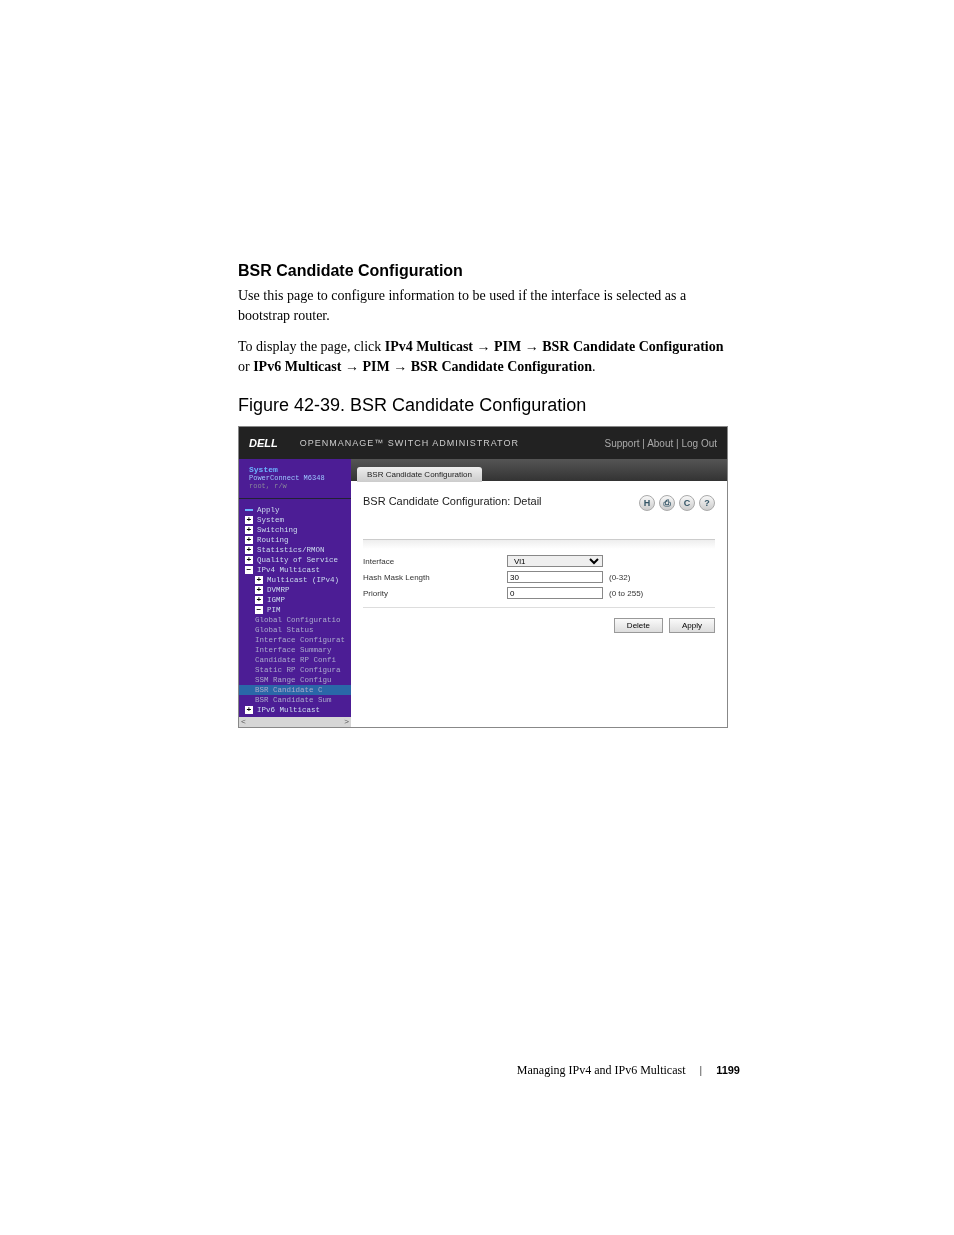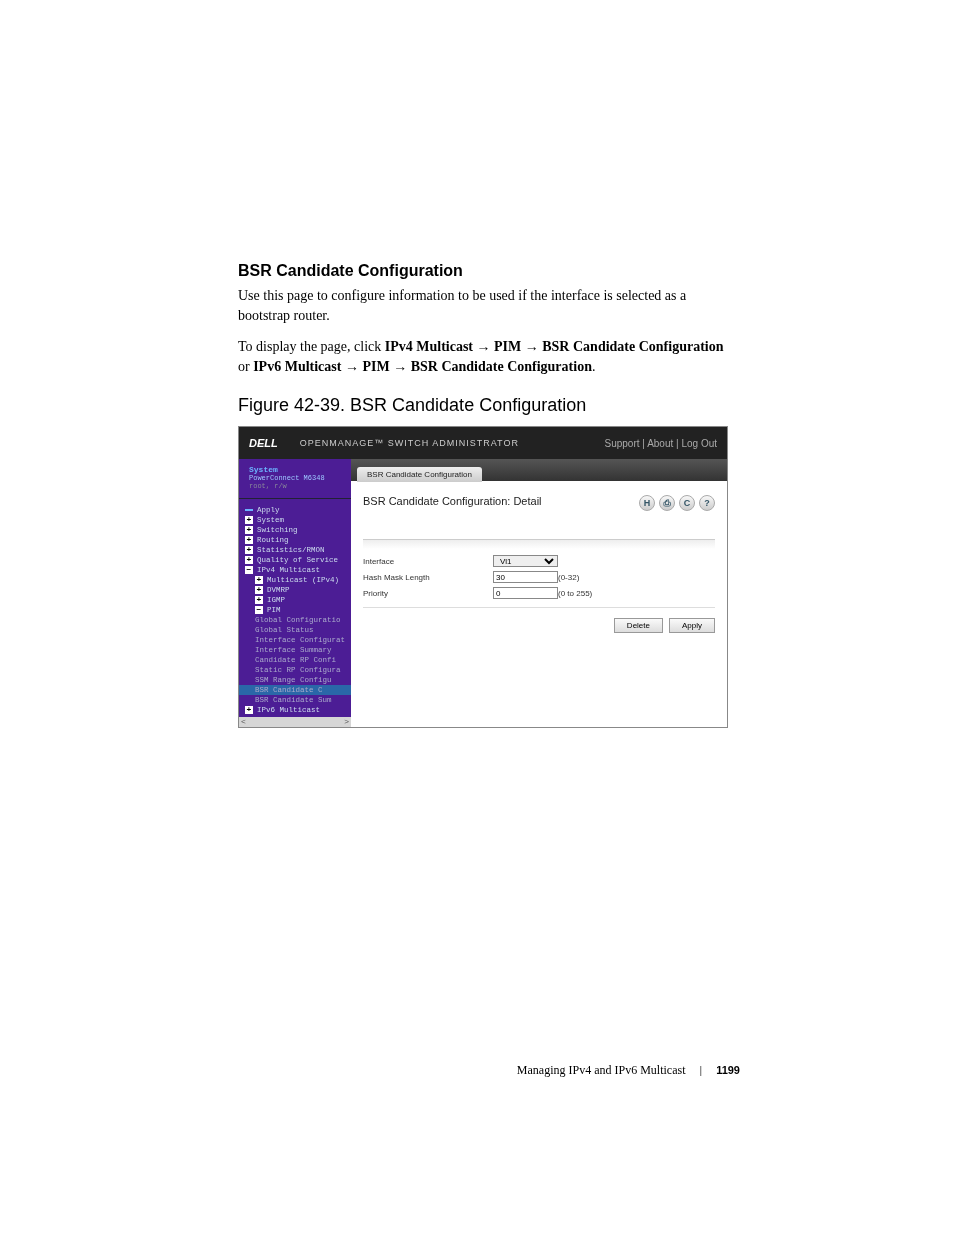--- a/index.html
+++ b/index.html
@@ -190,22 +190,22 @@
     padding-bottom: 6px;
     margin-bottom: 10px;
   }
   .ss-row {
     display: flex;
     align-items: center;
     font-size: 8px;
     color: #333;
     padding: 2px 0;
   }
-  .ss-row-label { width: 130px; }
-  .ss-row-input { width: 65px; margin-right: 0; }
+  .ss-row-label { width: 144px; }
+  .ss-row-input { width: 96px; margin-right: 6px; }
   .ss-row-input select, .ss-row-input input {
     font-size: 8px;
     width: 100%;
     border: 1px solid #888;
     height: 12px;
     padding: 0 2px;
   }
   .ss-row-hint { font-size: 8px; color: #333; }
   .ss-buttons {
     display: flex;

